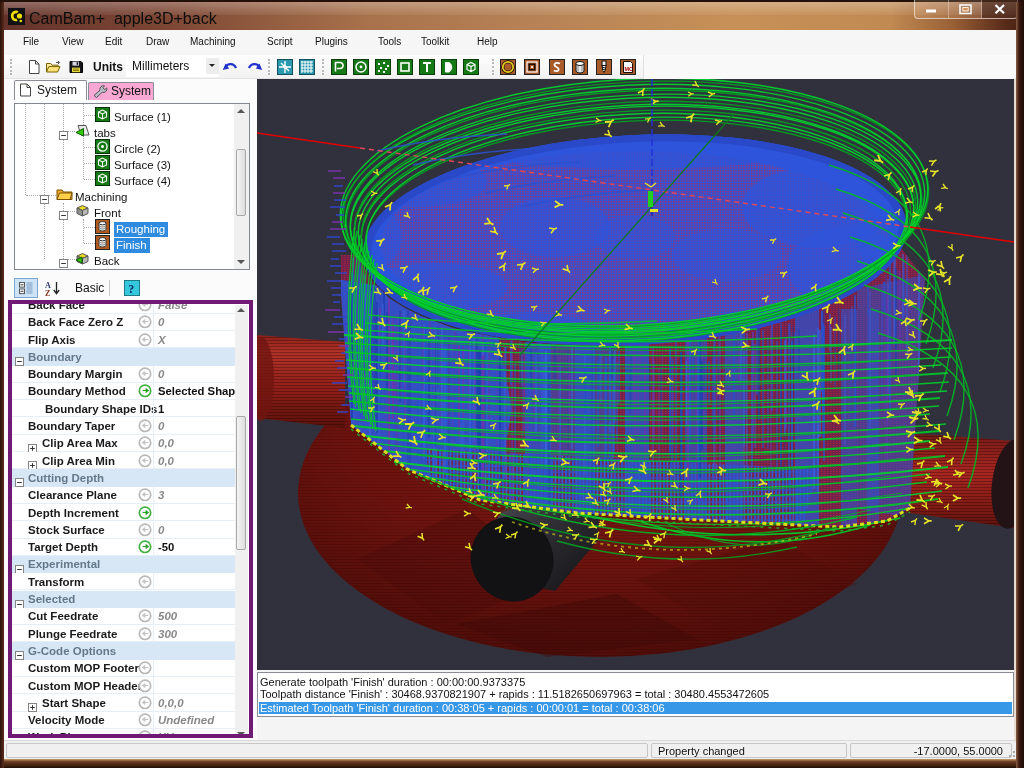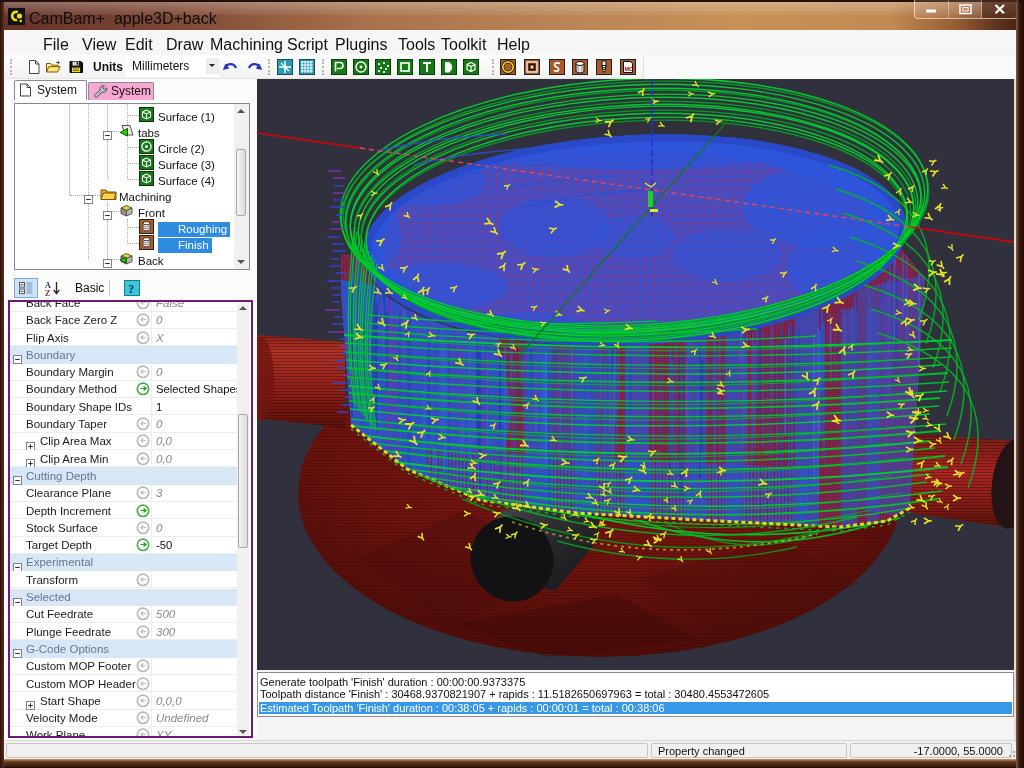--- a/index.html
+++ b/index.html
@@ -6,41 +6,41 @@
 #titlebar { position:absolute; left:0; top:0; width:1024px; height:30px;
   background: linear-gradient(to right,#64322a 0%,#7c4634 16%,#a8724c 36%,#b98557 55%,#c79057 72%,#c08a52 87%,#9a6036 93%,#5a2c1a 98%,#46200f 100%);
   border-top:2px solid #231009; }
 #titlebar .sheen { position:absolute; left:0; top:0; width:100%; height:13px; background:linear-gradient(rgba(255,255,255,0.28),rgba(255,255,255,0.06)); }
 #title-logo { position:absolute; left:8px; top:6px; }
 #title-text { position:absolute; left:29px; top:8px; font-size:16px; color:#0d0d0d; }
 #capbtns { position:absolute; left:914px; top:0px; width:104px; height:19px; border:1px solid rgba(255,255,255,0.55); border-top:none; border-radius:0 0 4px 4px; display:flex; background:rgba(250,210,170,0.18); }
 .cb { flex:1; border-right:1px solid rgba(255,255,255,0.35); position:relative; }
 .cb:last-child { border-right:none; border-radius:0 0 6px 0; background:rgba(60,25,15,0.55); }
 #menubar { position:absolute; left:4px; top:30px; width:1012px; height:25px; background:#f6f6f6; }
-.mi { position:absolute; top:6px; font-size:16px; color:#111;margin-left:20px; }
+.mi { position:absolute; top:6px; font-size:10px; color:#111; }
 #toolbar { position:absolute; left:4px; top:55px; width:1012px; height:24px; background:#f9f9f9; }
 #toolstrip { position:absolute; left:0; top:0; width:640px; height:24px; background:linear-gradient(#fdfdfd,#f2f2f2); border-right:1px solid #e0e0e0; border-bottom:1px solid #e4e4e4; }
 .tbi { position:absolute; top:4px; }
 .grip { position:absolute; top:4px; width:2px; height:16px; border-left:2px dotted #b8b8b8; }
 #unitslbl { position:absolute; left:89px; top:5px; font-size:12px; font-weight:bold; color:#111; }
 #unitsdd { position:absolute; left:122px; top:1px; width:93px; height:21px; background:#fff; }
 #unitsdd span { position:absolute; left:6px; top:3px; font-size:12px; color:#111; }
 #unitsdd .da { position:absolute; right:0px; top:2px; width:13px; height:16px; background:#ededed; }
 #unitsdd .da:after { content:''; position:absolute; left:3px; top:6px; border:3.5px solid transparent; border-top-color:#222; }
 #leftpanel { position:absolute; left:4px; top:79px; width:253px; height:663px; background:#fbfbfb; }
 .tab { position:absolute; border:1px solid #898c95; border-bottom:none; border-radius:2px 2px 0 0; font-size:12px; color:#111; background:#fff; }
 #tab1 { left:10px; top:1px; width:73px; height:20px; z-index:2; }
 #tab2 { left:84px; top:3px; width:66px; height:18px; background:#f9a8d4; }
 #treebox { position:absolute; left:10px; top:24px; width:236px; height:167px; background:#fff; border:1px solid #828790; }
-#treecontent { position:absolute; left:0; top:0; width:253px; height:189px;margin-left:44px; }
+#treecontent { position:absolute; left:0; top:0; width:253px; height:189px; }
 .tlbl { font-size:11.5px; color:#111; }
-.tsel { font-size:11.5px; color:#fff; background:#2f8be0; padding:1px 3px 2px 20px; }
+.tsel { font-size:11.5px; color:#fff; background:#2f8be0; padding:1px 3px 2px 2px; }
 #tsb { position:absolute; right:0px; top:0px; width:15px; height:165px; background:#f0f0f0; }
 #propbar { position:absolute; left:0px; top:198px; width:253px; height:24px; }
-#propgrid { position:absolute; left:4px; top:221px; width:245px; height:438px; background:#fff; border:2px solid #701a75; overflow:hidden; }
+#propgrid { position:absolute; left:4px; top:221px; width:245px; height:438px; background:#fff; border:4px solid #701a75; overflow:hidden;font-weight:bold; }
 .prow { position:absolute; left:0; width:229px; height:17.3px; background:#fff; border-bottom:1px solid #e7eef6; }
 .plbl { position:absolute; top:2.5px; font-size:11.5px; color:#1a1a1a; white-space:nowrap; }
 .pcat { position:absolute; left:0; width:229px; height:17.3px; background:#d8e7f5; }
 .pcat span { position:absolute; left:16px; top:2.5px; font-size:11.5px; color:#64788c; }
 .pic { position:absolute; left:126px; top:1.5px; }
 .pvi { position:absolute; left:141px; top:0px; font-size:11.5px; font-style:italic; color:#888; border-left:1px solid #e7eef6; padding:2.5px 0 0 4px; height:17px; width:87px; white-space:nowrap; overflow:visible; }
 .pvb { position:absolute; left:141px; top:0px; font-size:11.3px; color:#111; border-left:1px solid #e7eef6; padding:2.5px 0 0 4px; height:17px; width:87px; white-space:nowrap; overflow:visible; }
 #psb { position:absolute; right:1px; top:1px; width:13px; height:434px; background:#f0f0f0; }
 .sb-thumb { position:absolute; left:1px; width:10px; background:linear-gradient(to right,#f4f4f4,#dcdcdc); border:1px solid #a8a8a8; border-radius:2px; }
 .sb-arr { position:absolute; width:0; height:0; border:4px solid transparent; }
@@ -389,21 +389,21 @@
       </div>
       <div class="prow" style="top:78.9px">
         <span class="plbl" style="left:16px">Boundary Method</span>
         <div class="pic"><svg width="14" height="14" viewBox="0 0 14 14">
             <circle cx="7" cy="6.8" r="5.7" fill="#fff" stroke="#44b044" stroke-width="1.7"></circle>
             <path d="M4 6.5 H7 V4.2 L10.6 7 L7 9.8 V7.5 H4 Z" fill="#2aa02a" transform="translate(0.6,-0.5)"></path>
           </svg></div>
         <span class="pvb">Selected Shapes</span>
       </div>
       <div class="prow" style="top:96.2px">
-        <span class="plbl" style="left:16px">Boundary Shape IDs</span>
+        <span class="plbl" style="left:33px">Boundary Shape IDs</span>
         <span class="pvb">1</span>
       </div>
       <div class="prow" style="top:113.5px">
         <span class="plbl" style="left:16px">Boundary Taper</span>
         <div class="pic"><svg width="14" height="14" viewBox="0 0 14 14">
             <circle cx="7" cy="6.8" r="5.7" fill="#fff" stroke="#b8b8b8" stroke-width="1.7"></circle>
             <path d="M10 6.5 H7 V4.2 L3.4 7 L7 9.8 V7.5 H10 Z" fill="#c4c4c4" transform="translate(0.3,-0.5)"></path>
           </svg></div>
         <span class="pvi">0</span>
       </div>

